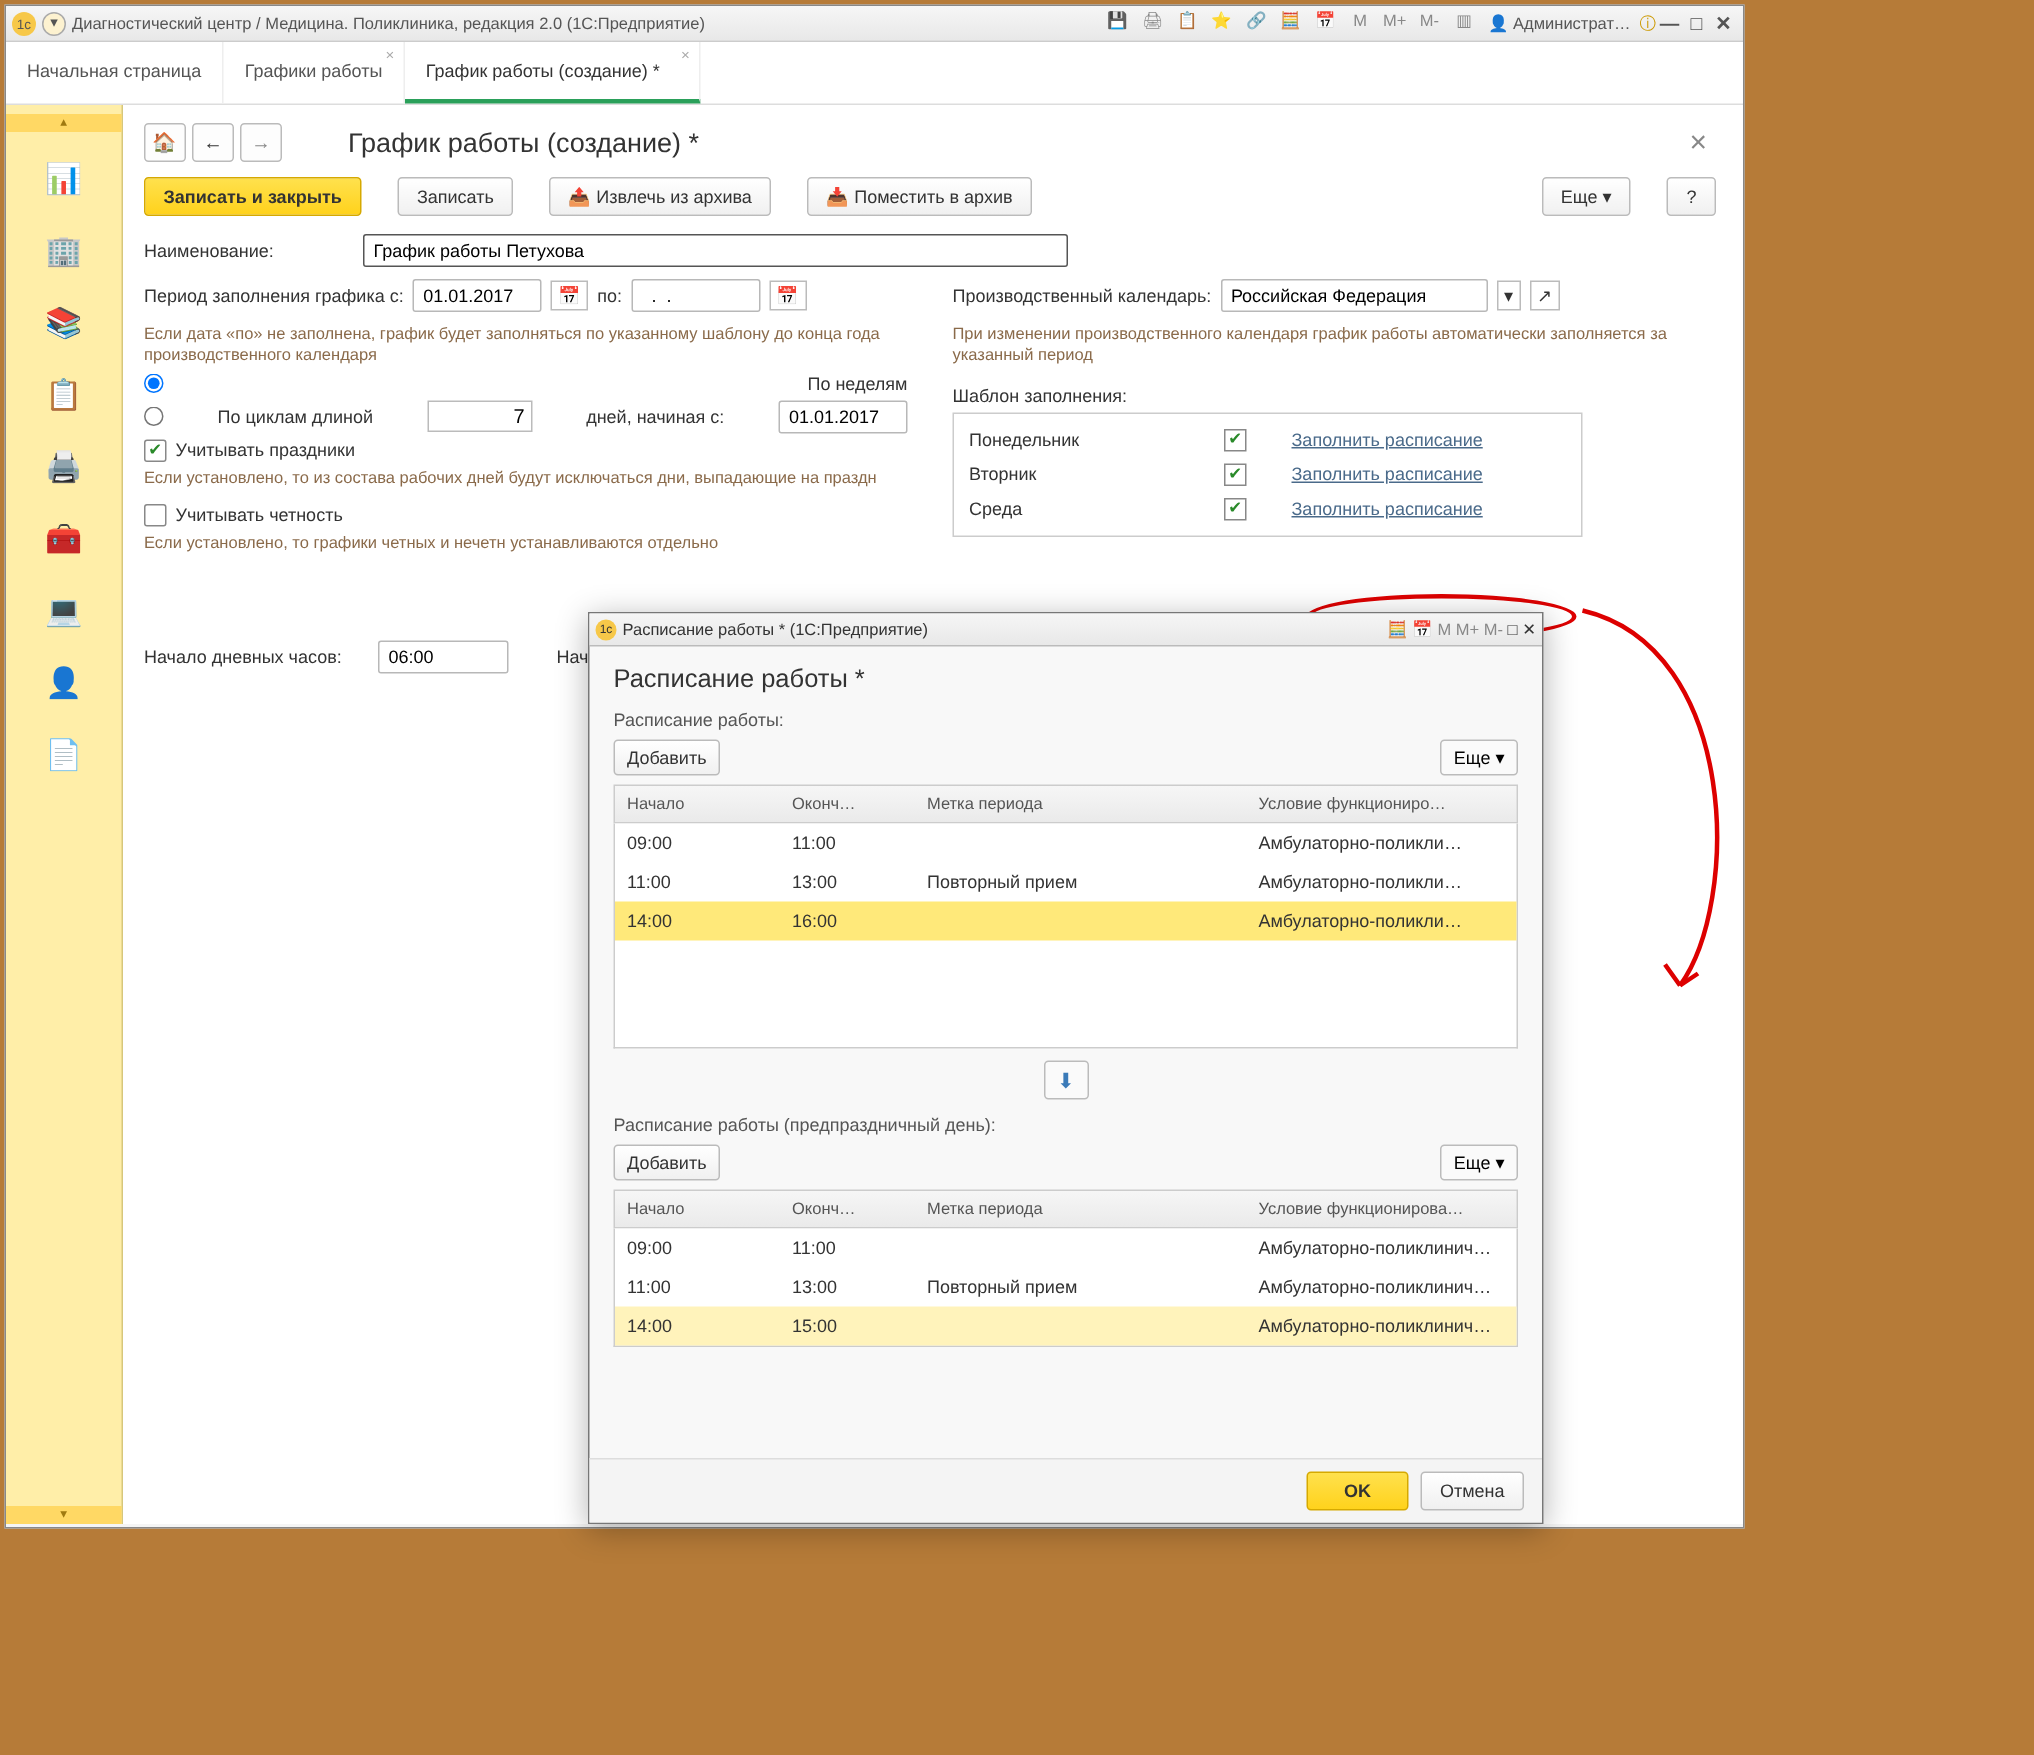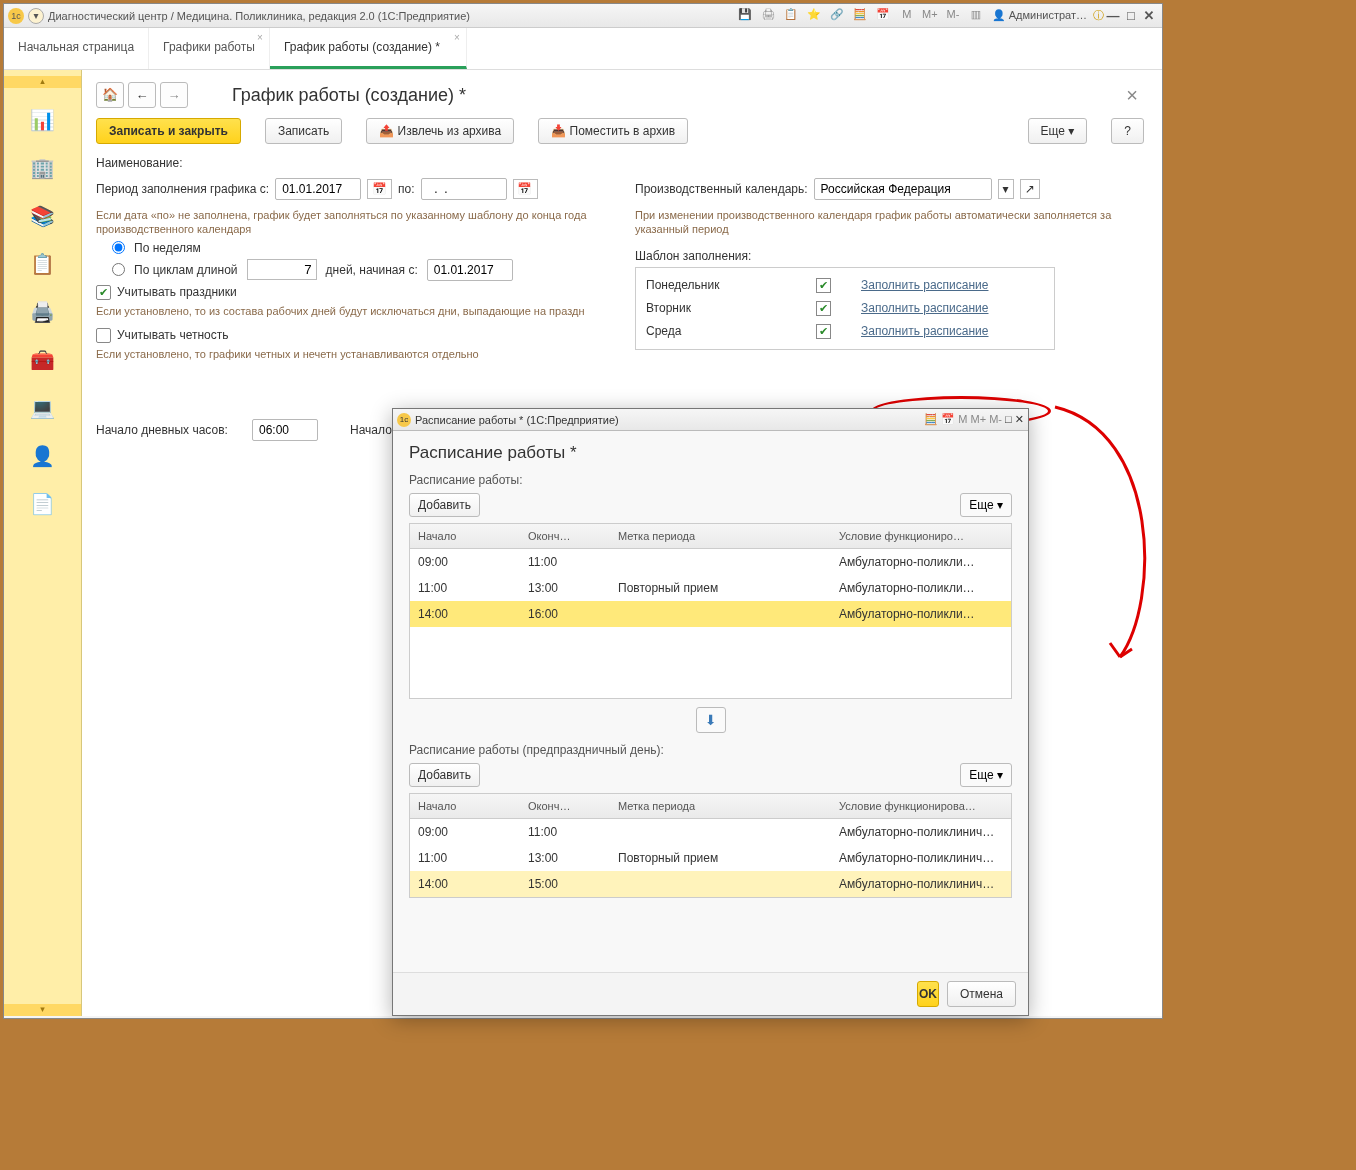--- a/index.html
+++ b/index.html
@@ -29,21 +29,21 @@
 .btn { border:1px solid #bbb; background:linear-gradient(#fff,#f0f0f0); padding:5px 12px; border-radius:3px; font-size:12px; color:#333;}
 .btn.primary { background:linear-gradient(#ffe14d,#ffd21c); border-color:#d6a900; font-weight:bold;}
 .btn.small{padding:3px 8px;}
 .row { display:flex; align-items:center; margin-bottom:8px; gap:6px;}
 .lbl { width:140px; color:#333;}
 .input { border:1px solid #b8b8b8; padding:3px 6px; font-size:12px; border-radius:2px; background:#fff;}
 .input.wide{ width:470px; border:1px solid #555;}
 .hint { color:#8a6a4a; font-size:11px; line-height:1.3;}
 .twocol { display:flex; gap:30px;}
 .col { flex:1; }
-.radio { display:flex; align-items:center; gap:9px; margin:4px 16px;}
+.radio { display:flex; align-items:center; gap:9px; margin:4px 0;justify-content:space-between;}
 .radio input{ margin:0;}
 .check { display:flex; align-items:center; gap:6px; margin:4px 0;}
 .check .cb { width:15px; height:15px; border:1px solid #888; border-radius:2px; background:#fff; text-align:center; font-size:11px; color:#2a8a2a; line-height:13px;}
 .daysbox { border:1px solid #ccc; padding:6px 10px; width:420px;}
 .dayrow { display:flex; align-items:center; padding:4px 0;}
 .dayrow .dname{ width:170px;}
 .dayrow .cb2{ width:15px; height:15px; border:1px solid #888; margin-right:30px; background:#fff; text-align:center; font-size:11px; color:#2a8a2a; line-height:13px;}
 .dayrow .link{ color:#4a6a8a; text-decoration:underline;}
 .annot-oval { position:absolute; border:3px solid #d00; border-radius:50%/50%; width:180px; height:30px; top:326px; left:789px; pointer-events:none; z-index:5;}
 .annot-arrow { position:absolute; top:332px; left:968px; pointer-events:none; z-index:5;}
@@ -135,20 +135,21 @@
         <button class="btn">Записать</button>
         <button class="btn">📤 <span>Извлечь из архива</span></button>
         <button class="btn">📥 <span>Поместить в архив</span></button>
         <span style="flex:1"></span>
         <button class="btn"><span>Еще</span> ▾</button>
         <button class="btn">?</button>
       </div>
 
       <div class="row">
         <span class="lbl">Наименование:</span>
+        <input class="input wide" value="График работы Петухова" style="">
       </div>
 
       <div class="twocol">
         <div class="col">
           <div class="row">
             <span>Период заполнения графика с:</span>
             <input class="input" style="width: 86px;" value="01.01.2017">
             <span style="border:1px solid #bbb;padding:2px 4px;">📅</span>
             <span>по:</span>
             <input class="input" style="width: 86px;" value="  .  .    ">
@@ -177,21 +178,21 @@
           <div class="check">
               <span class="cb"></span>
               <span>Учитывать четность</span>
             </div>
           <div class="hint" style="margin-bottom:18px;">Если установлено, то графики четных и нечетн устанавливаются отдельно</div>
 
 
           <div style="height:40px;"></div>
           <div class="row">
             <span style="width:150px;">Начало дневных часов:</span>
-            <input class="input" style="width: 66px;" value="06:00">
+            <input class="input" style="width: 87px;" value="06:00">
             <span style="width:20px;"></span>
             <span>Начало в</span>
           </div>
         </div>
 
         <div class="col">
           <div class="row">
             <span>Производственный календарь:</span>
             <input class="input" style="width: 178px;" value="Российская Федерация">
             <span style="border:1px solid #bbb;padding:2px 4px;">▾</span>
@@ -305,16 +306,16 @@
         </div>
       <div class="trow sel2">
           <div class="c1">14:00</div>
           <div class="c2">15:00</div>
           <div class="c3"></div>
           <div class="c4">Амбулаторно-поликлинич…</div>
         </div>
     </div>
   </div>
   <div class="dbtns">
-    <button class="btn primary" style="padding:5px 1px;">OK</button>
+    <button class="btn primary" style="padding:5px 24px;">OK</button>
     <button class="btn">Отмена</button>
   </div>
 </div>
 
 </body></html>

